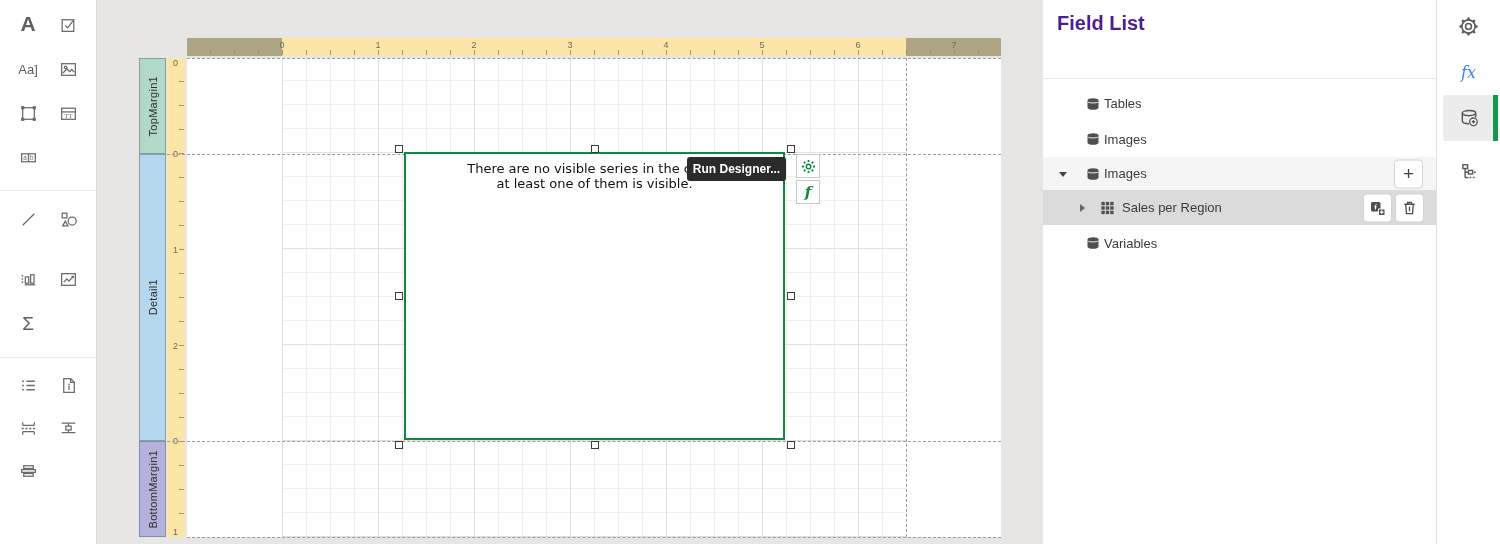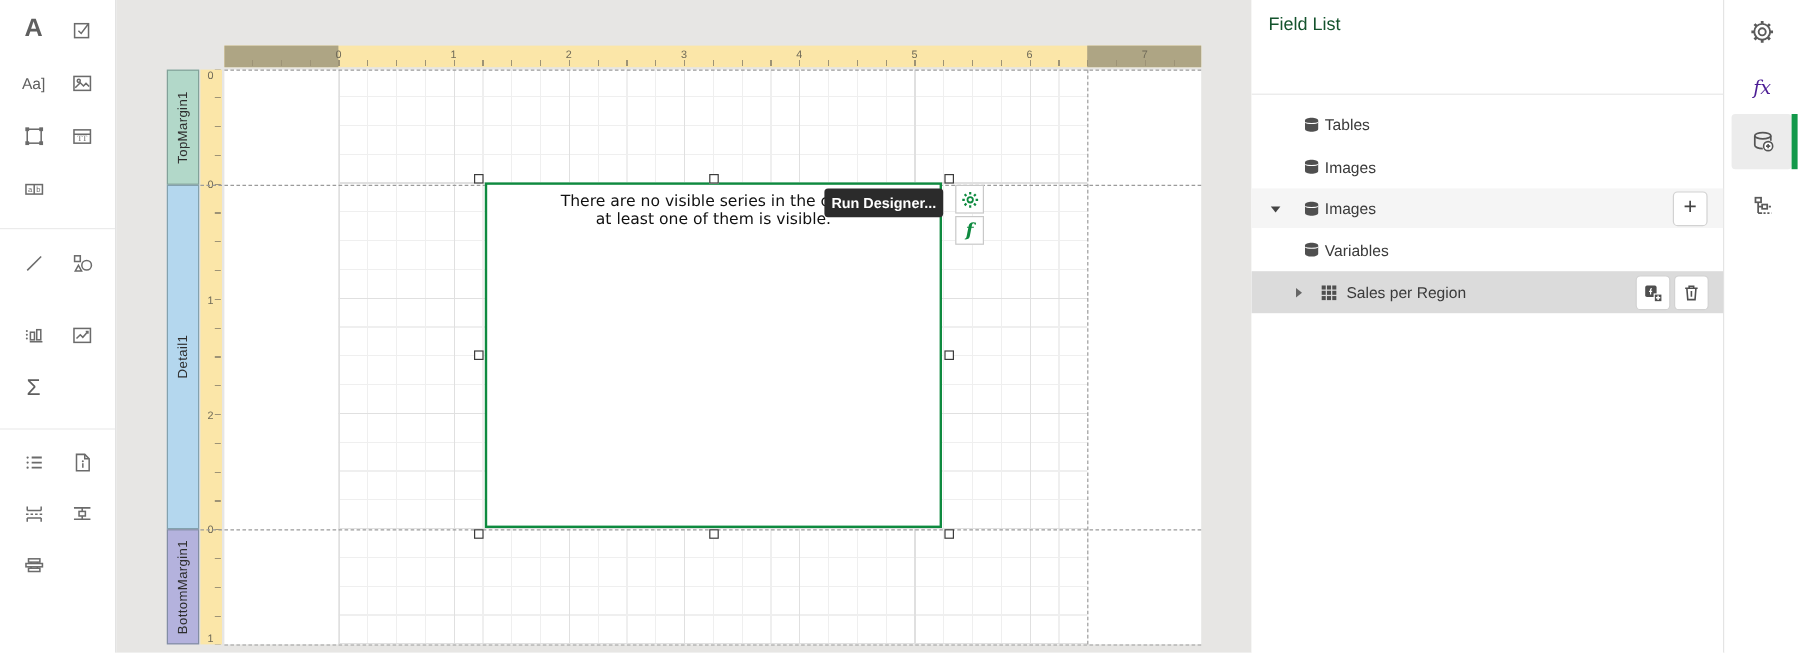--- a/index.html
+++ b/index.html
@@ -50,21 +50,21 @@
   .handle { position:absolute; width:8px; height:8px; background:#fff; border:1px solid #3c3c3c; z-index:5; }
   .run-designer { position:absolute; left:590px; top:157px; width:99px; height:24px; background:#2b2b2b;
                   border:none; border-radius:3px; color:#fff; font-size:12px; font-weight:bold;
                   font-family:"Liberation Sans", sans-serif; z-index:6; cursor:pointer; }
   .st-btn { position:absolute; width:24px; height:24px; background:#fff; border:1px solid #c9c9c9;
             display:flex; align-items:center; justify-content:center; z-index:6; cursor:pointer; }
   .st-f { color:#0e8a3f; font-family:"DejaVu Serif", serif; font-style:italic; font-weight:bold; font-size:15px; }
 
   
   .field-list { position:relative; width:394px; height:544px; background:#fff; border-right:1px solid #dedede; flex:0 0 394px; }
-  .fl-title { position:absolute; left:14px; top:12px; font-size:15px; font-weight:normal; color:#14532d; }
+  .fl-title { position:absolute; left:14px; top:12px; font-size:20px; font-weight:bold; color:#4c1d95; }
   .fl-search { position:absolute; left:14px; top:41px; width:360px; height:27px; }
   .fl-search input { width:100%; height:100%; border:1px solid #c8c8c8; border-radius:4px;
                      padding:0 8px 0 36px; font-size:12.5px; color:#333; outline:none;
                      font-family:"Liberation Sans", sans-serif; }
   .fl-search input::placeholder { color:#a3a3a3; }
   .fl-search svg { position:absolute; left:11px; top:6px; }
   .fl-header-line { position:absolute; left:0; top:78px; width:100%; height:1px; background:#e8e8e8; }
   .fl-tree { position:absolute; left:0; top:86px; width:100%; }
   .fl-row { position:relative; display:flex; align-items:center; padding-left:61px;
             font-size:13px; color:#3a3a3a; cursor:pointer; }
@@ -309,27 +309,20 @@
         <i class="arr-down"></i>
         <svg class="db-ic" width="16" height="16" viewBox="0 0 16 16">
           <path d="M2.5 4.5 C2.5 3.1 5 2.2 8 2.2 C11 2.2 13.5 3.1 13.5 4.5 L13.5 11.5 C13.5 12.9 11 13.8 8 13.8 C5 13.8 2.5 12.9 2.5 11.5 Z" fill="#4f4f4f"></path>
           <path d="M2.8 6 C4 7.2 12 7.2 13.2 6" stroke="#fff" stroke-width=".9" fill="none"></path>
         </svg>
         <span>Images</span>
         <div class="fl-btn" style="right:13px">
           <span class="plus-glyph">+</span>
         </div>
       </div>
-      <div class="fl-row" style="height:36px">
-        <svg class="db-ic" width="16" height="16" viewBox="0 0 16 16">
-          <path d="M2.5 4.5 C2.5 3.1 5 2.2 8 2.2 C11 2.2 13.5 3.1 13.5 4.5 L13.5 11.5 C13.5 12.9 11 13.8 8 13.8 C5 13.8 2.5 12.9 2.5 11.5 Z" fill="#4f4f4f"></path>
-          <path d="M2.8 6 C4 7.2 12 7.2 13.2 6" stroke="#fff" stroke-width=".9" fill="none"></path>
-        </svg>
-        <span>Variables</span>
-      </div>
       <div class="fl-row" style="height:35px;background:#dbdbdb;padding-left:79px">
         <i class="arr-right"></i>
         <svg class="db-ic" style="left:57px" width="15" height="15" viewBox="0 0 16 16">
           <g fill="#4f4f4f">
             <rect x="1.5" y="1.5" width="3.6" height="3.6"></rect>
               <rect x="6.2" y="1.5" width="3.6" height="3.6"></rect>
               <rect x="10.9" y="1.5" width="3.6" height="3.6"></rect>
             <rect x="1.5" y="6.2" width="3.6" height="3.6"></rect>
               <rect x="6.2" y="6.2" width="3.6" height="3.6"></rect>
               <rect x="10.9" y="6.2" width="3.6" height="3.6"></rect>
@@ -351,36 +344,43 @@
           <svg width="17" height="17" viewBox="0 0 18 18">
             <g fill="none" stroke="#4f4f4f" stroke-width="1.4">
               <path d="M3.5 5 H14.5"></path>
                 <path d="M7 5 V3.2 H11 V5"></path>
               <path d="M5 5 L5.8 15 H12.2 L13 5"></path>
                 <path d="M9 7.5 V12.5"></path>
             </g>
           </svg>
         </div>
       </div>
+      <div class="fl-row" style="height:36px">
+        <svg class="db-ic" width="16" height="16" viewBox="0 0 16 16">
+          <path d="M2.5 4.5 C2.5 3.1 5 2.2 8 2.2 C11 2.2 13.5 3.1 13.5 4.5 L13.5 11.5 C13.5 12.9 11 13.8 8 13.8 C5 13.8 2.5 12.9 2.5 11.5 Z" fill="#4f4f4f"></path>
+          <path d="M2.8 6 C4 7.2 12 7.2 13.2 6" stroke="#fff" stroke-width=".9" fill="none"></path>
+        </svg>
+        <span>Variables</span>
+      </div>
     </div>
   </div>
 
   <div class="right-strip">
     <div class="rs-item" style="top:8px;height:36px">
       <svg width="21" height="21" viewBox="0 0 20 20">
         <circle cx="10" cy="10" r="2.8" fill="none" stroke="#5a5a5a" stroke-width="1.5"></circle>
         <circle cx="10" cy="10" r="6.3" fill="none" stroke="#5a5a5a" stroke-width="1.5"></circle>
         <g stroke="#5a5a5a" stroke-width="2.2">
           <path d="M16.3 10 H18.6 M10 16.3 V18.6 M3.7 10 H1.4 M10 3.7 V1.4"></path>
           <path d="M14.5 14.5 L16.1 16.1 M5.5 14.5 L3.9 16.1 M5.5 5.5 L3.9 3.9 M14.5 5.5 L16.1 3.9"></path>
         </g>
       </svg>
     </div>
     <div class="rs-item" style="top:54px;height:36px">
-      <span style="font-style:italic;font-family:'DejaVu Serif',serif;font-size:16px;color:#4c1d95">fx</span>
+      <span style="font-style:italic;font-family:'DejaVu Serif',serif;font-size:16px;color:#3b82f6">fx</span>
     </div>
     <div class="rs-item" style="top:95px;height:46px">
       <div class="rs-active-bg"></div>
       <div class="rs-green-bar"></div>
       <svg style="position:relative" width="20" height="20" viewBox="0 0 18 18">
         <g fill="none" stroke="#555" stroke-width="1.3">
           <ellipse cx="9" cy="4.6" rx="6" ry="2.3"></ellipse>
           <path d="M3 4.6 V11.8 C3 13.1 5.6 14.2 9 14.2"></path>
           <path d="M15 4.6 V8.4"></path>
         </g>

